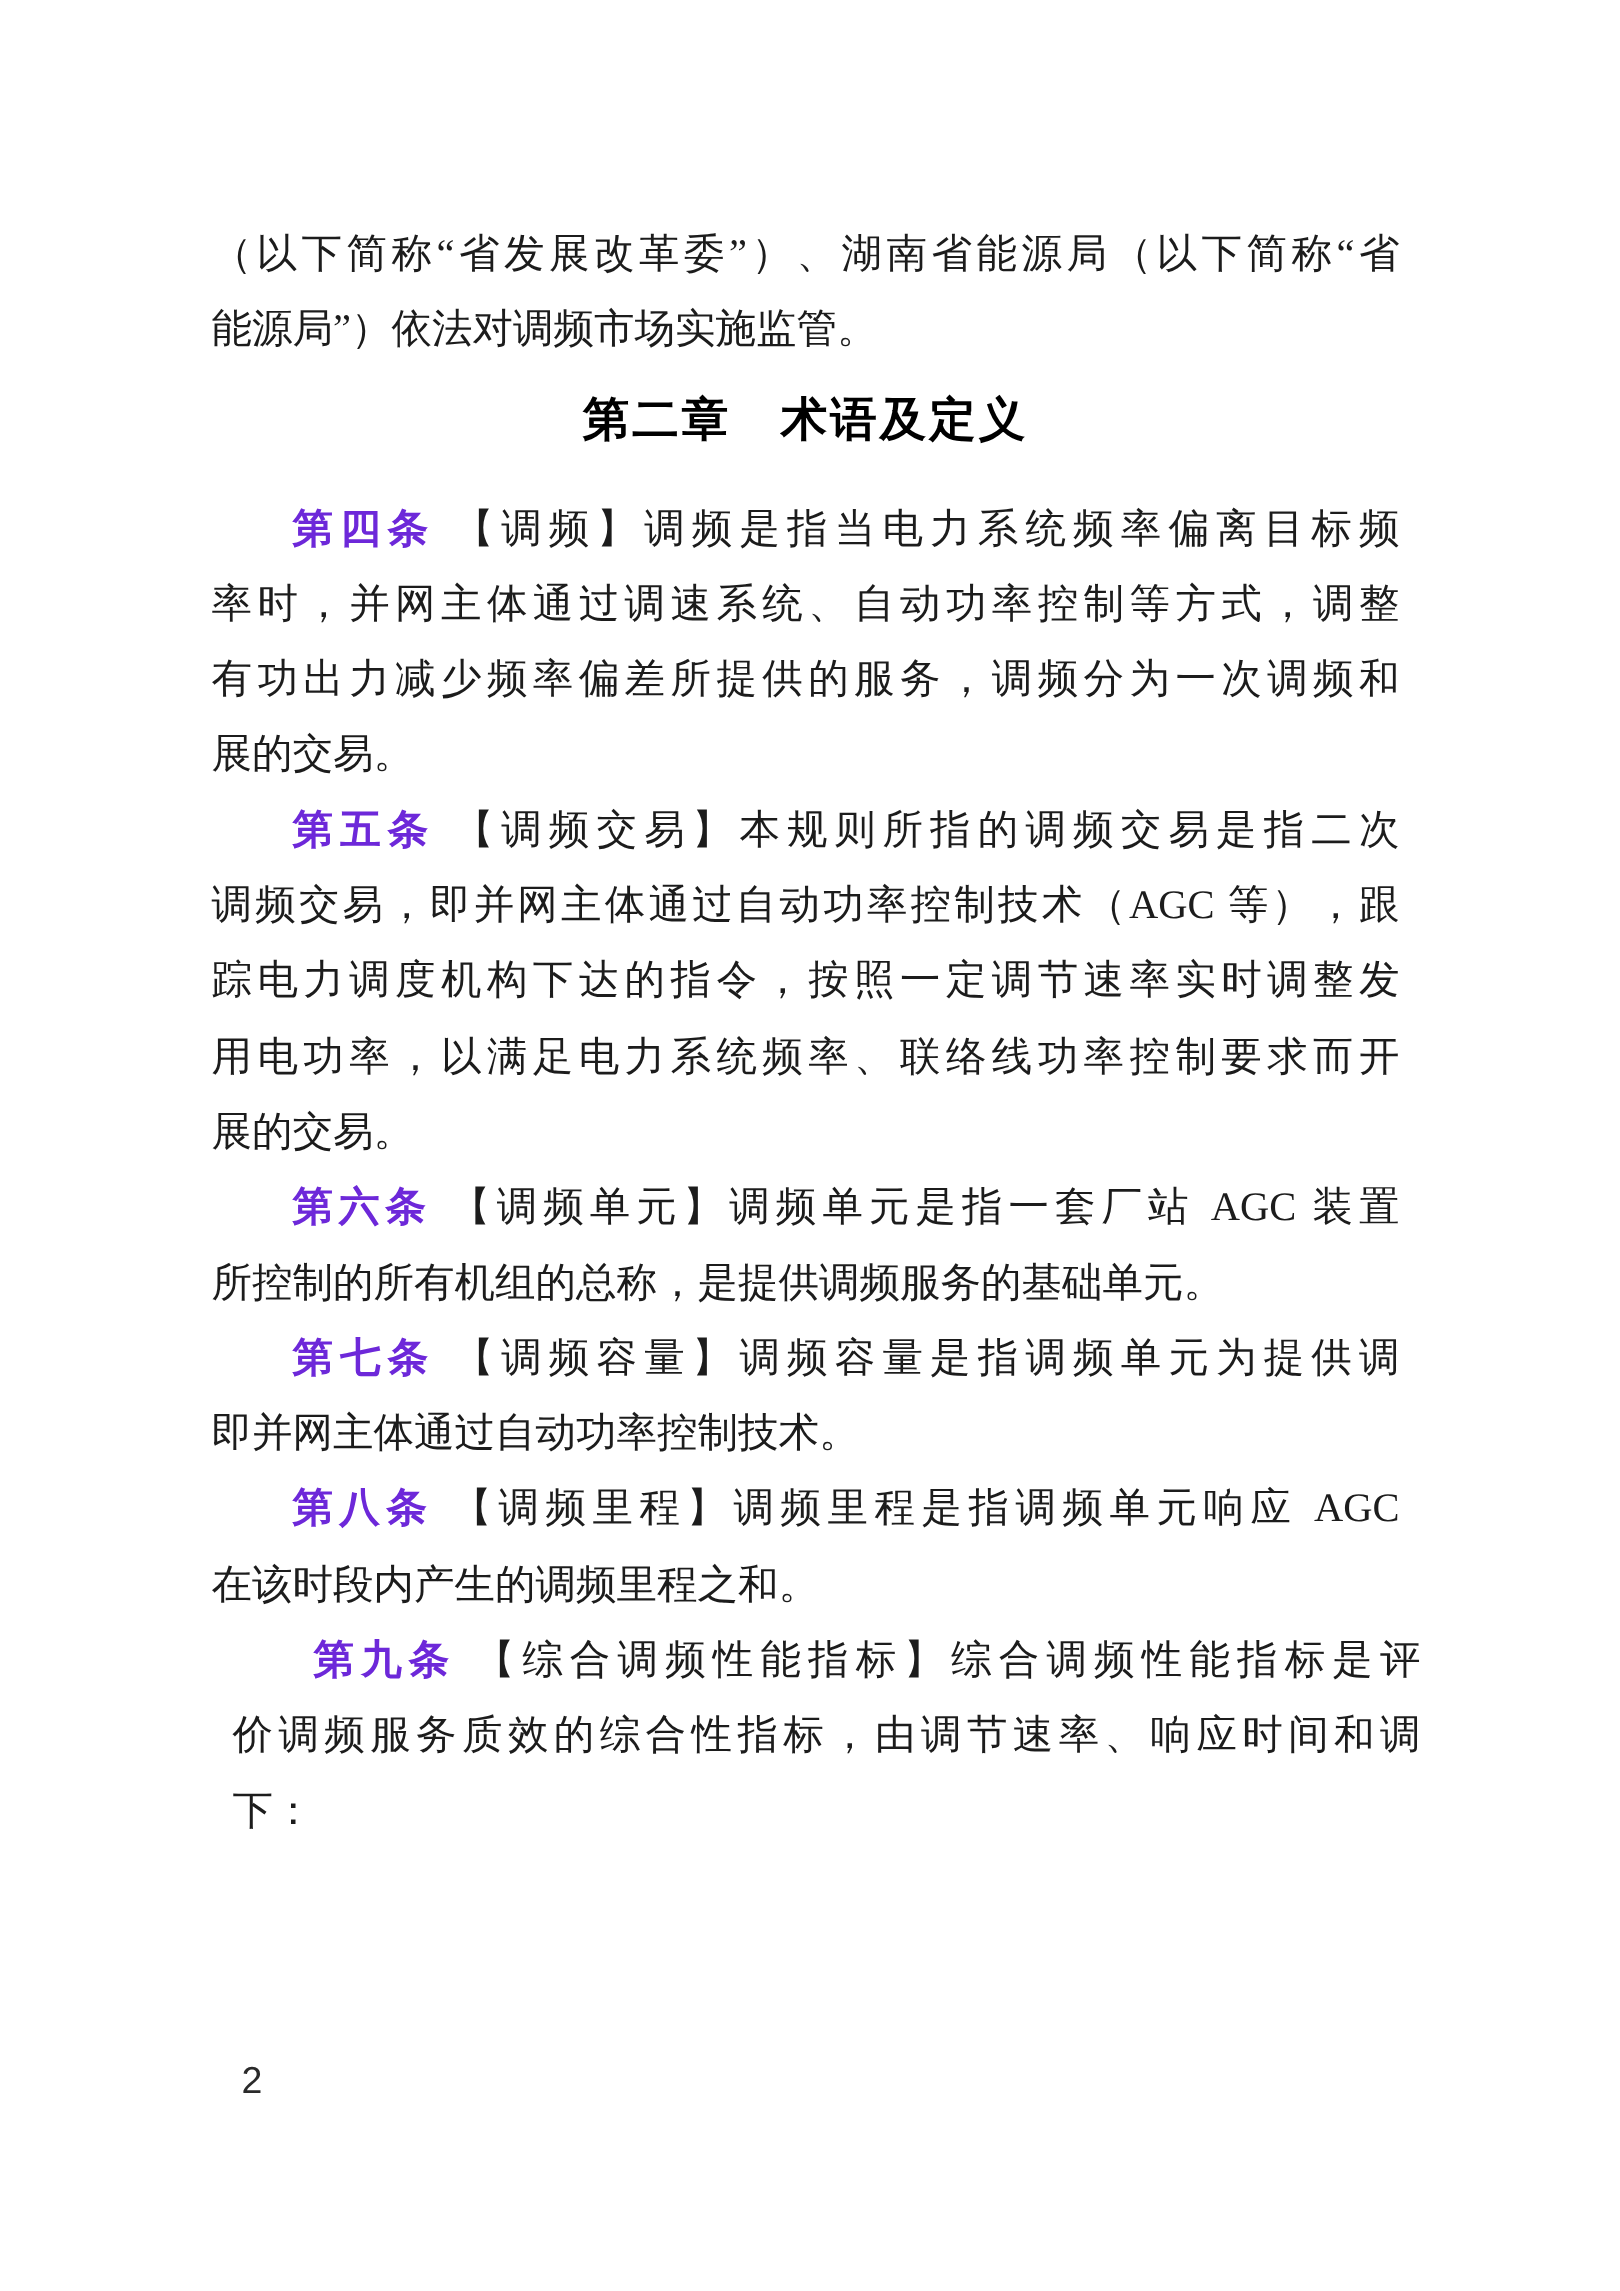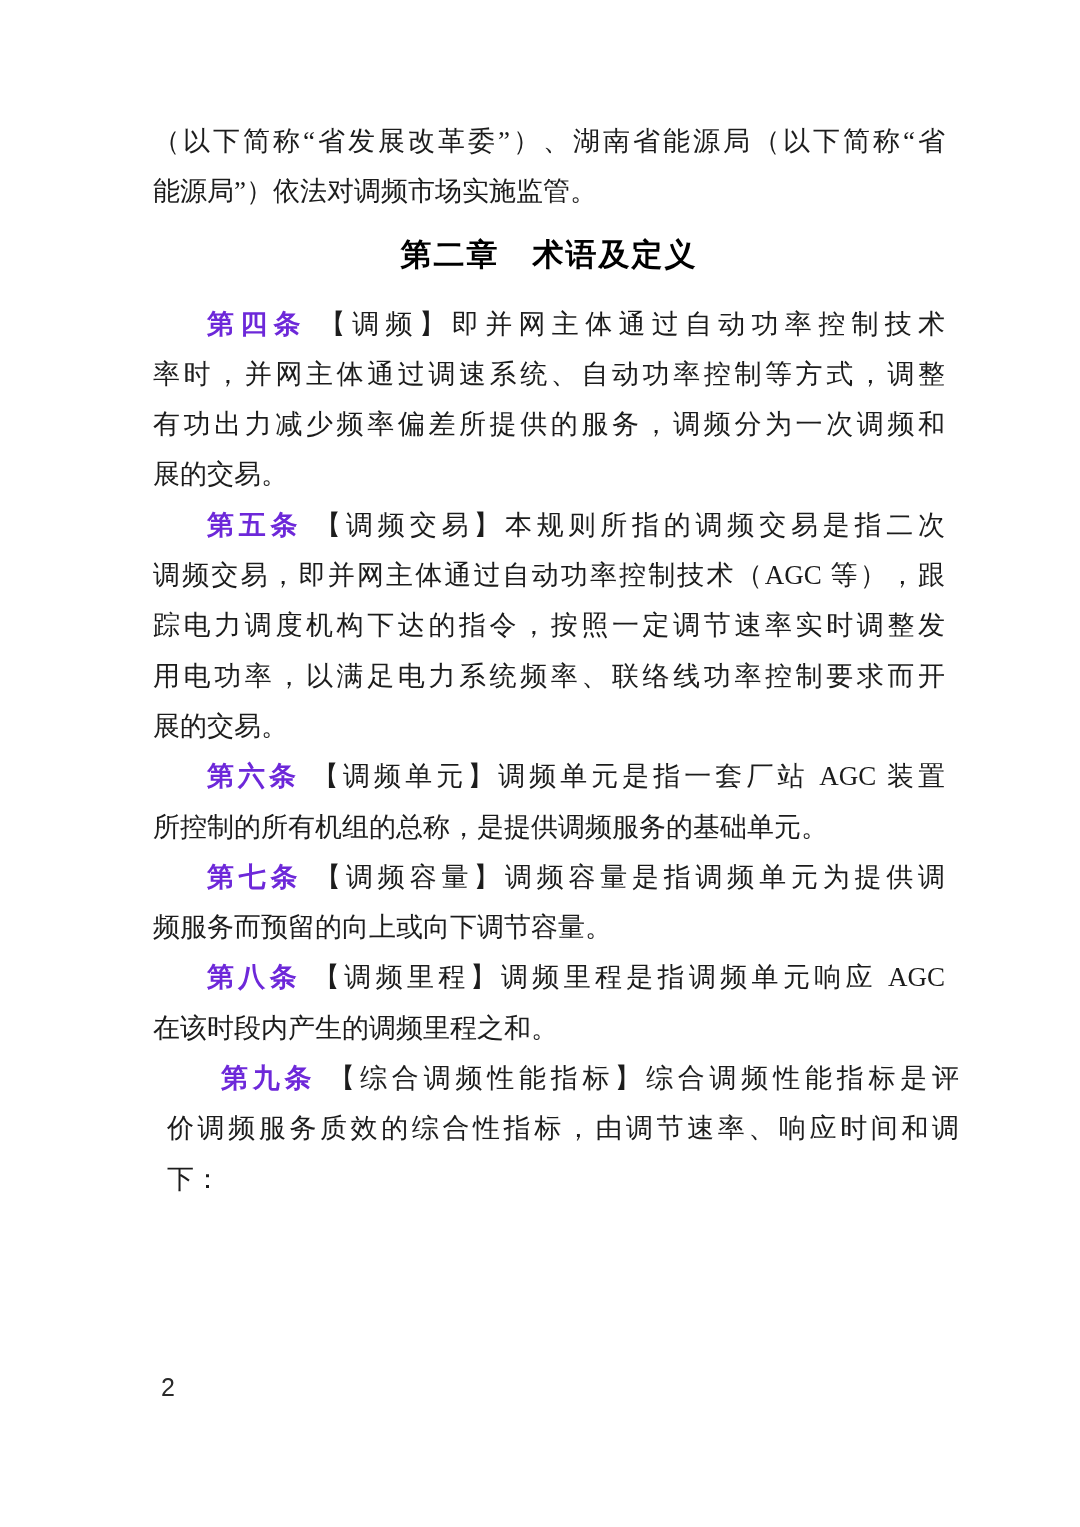--- a/index.html
+++ b/index.html
@@ -11,23 +11,22 @@
     position: relative;
     width: 1080px;
     height: 1527px;
     background: #ffffff;
     overflow: hidden;
     font-family: "Liberation Serif", "DejaVu Serif", serif;
   }
   .content {
     position: absolute;
     left: 141px;
-    top: 116px;
+    top: 144px;
     width: 792px;
-    margin-left: 12px;
   }
   .line {
     width: 792px;
     height: 50.3px;
     line-height: 50.3px;
     font-size: 27px;
     color: #1c1c1c;
     text-align: justify;
     text-align-last: justify;
     white-space: normal;
@@ -50,21 +49,21 @@
   }
   .chapter {
     margin: 13px 0 19px 0;
     width: 792px;
     line-height: 50px;
     font-size: 31px;
     font-weight: 700;
     color: #000000;
     text-align: center;
     letter-spacing: 2px;
-    font-family: Liberation Serif, serif;
+    font-family: Liberation Mono, monospace;
   }
   .page-number {
     position: absolute;
     left: 161px;
     top: 1372px;
     font-size: 25px;
     line-height: 30px;
     color: #2a2a2a;
     font-family: "Liberation Sans", "DejaVu Sans", sans-serif;
   }
@@ -73,36 +72,36 @@
 <body>
 
 <div class="page">
   <div class="content">
 
     <div class="line">（以下简称“省发展改革委”）、湖南省能源局（以下简称“省</div>
     <div class="line last">能源局”）依法对调频市场实施监管。</div>
 
     <div class="chapter">第二章　术语及定义</div>
 
-    <div class="line indent"><span class="artnum">第四条</span><span>【调频】即并网主体通过自动功率控制技术</span></div>
+    <div class="line indent"><span class="artnum">第四条</span><span>【调频】调频是指当电力系统频率偏离目标频</span></div>
     <div class="line">率时，并网主体通过调速系统、自动功率控制等方式，调整</div>
     <div class="line">有功出力减少频率偏差所提供的服务，调频分为一次调频和</div>
     <div class="line last">展的交易。</div>
 
     <div class="line indent"><span class="artnum">第五条</span><span>【调频交易】本规则所指的调频交易是指二次</span></div>
     <div class="line">调频交易，即并网主体通过自动功率控制技术（AGC 等），跟</div>
     <div class="line">踪电力调度机构下达的指令，按照一定调节速率实时调整发</div>
     <div class="line">用电功率，以满足电力系统频率、联络线功率控制要求而开</div>
     <div class="line last">展的交易。</div>
 
     <div class="line indent"><span class="artnum">第六条</span><span>【调频单元】调频单元是指一套厂站 AGC 装置</span></div>
     <div class="line last">所控制的所有机组的总称，是提供调频服务的基础单元。</div>
 
     <div class="line indent"><span class="artnum">第七条</span><span>【调频容量】调频容量是指调频单元为提供调</span></div>
-    <div class="line last">频服务而预留的向上或向下调节容量。</div>
+    <div class="line last">即并网主体通过自动功率控制技术。</div>
 
     <div class="line indent"><span class="artnum">第八条</span><span>【调频里程】调频里程是指调频单元响应 AGC</span></div>
     <div class="line last">在该时段内产生的调频里程之和。</div>
 
     <div class="line indent shift"><span class="artnum">第九条</span><span>【综合调频性能指标】综合调频性能指标是评</span></div>
     <div class="line shift">价调频服务质效的综合性指标，由调节速率、响应时间和调</div>
     <div class="line last shift">下：</div>
 
   </div>
 

